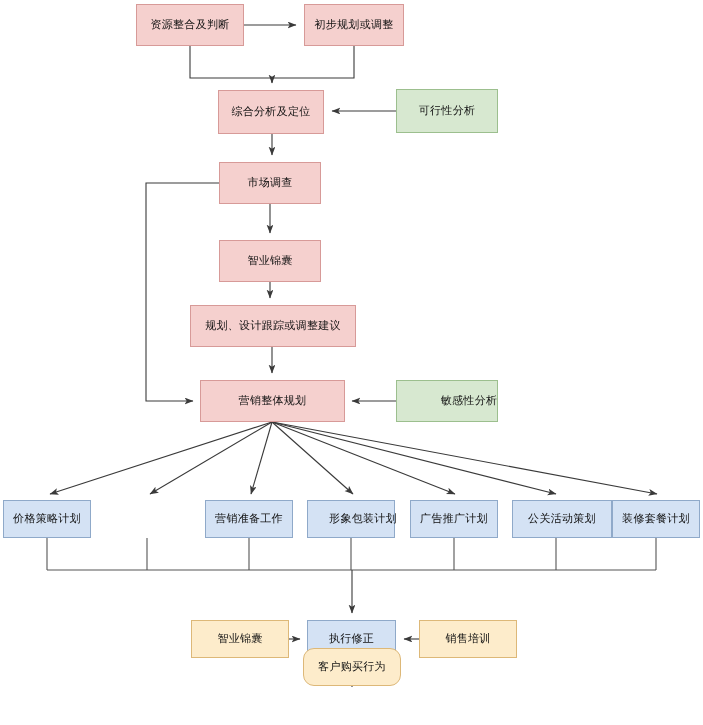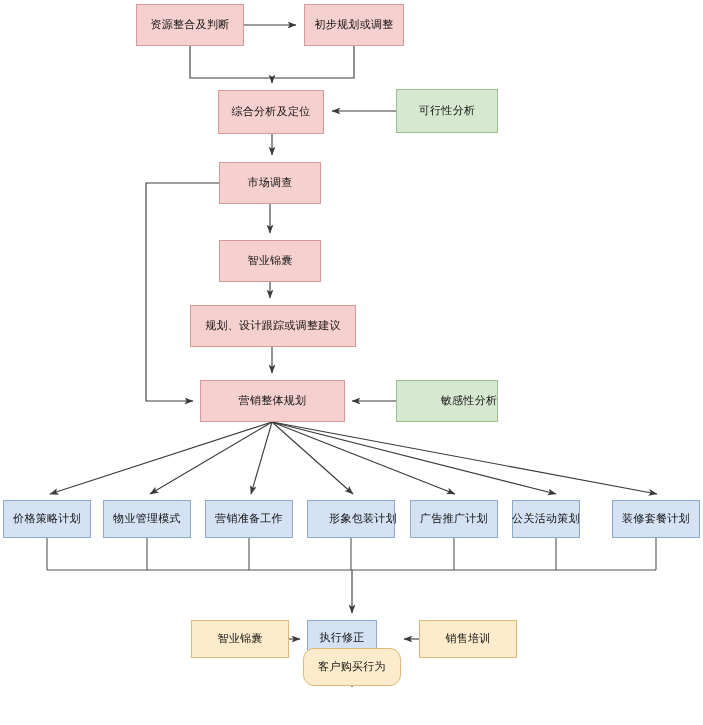--- a/index.html
+++ b/index.html
@@ -146,42 +146,39 @@
     </div>
     <div class="node node-pink" style="left: 200px; top: 380px; width: 145px; height: 42px;">
       <span class="node-label">营销整体规划</span>
     </div>
     <div class="node node-green" style="left: 396px; top: 380px; width: 102px; height: 42px; padding-left: 44px;">
       <span class="node-label">敏感性分析</span>
     </div>
     <div class="node node-blue" style="left: 3px; top: 500px; width: 88px; height: 38px;">
       <span class="node-label">价格策略计划</span>
     </div>
-    <div class="node node-blue" style="left: 103px; top: 500px; width: 88px; height: 38px;">
-      <span class="node-label">物业管理模式</span>
-    </div>
     <div class="node node-blue" style="left: 205px; top: 500px; width: 88px; height: 38px;">
       <span class="node-label">营销准备工作</span>
     </div>
     <div class="node node-blue" style="left: 307px; top: 500px; width: 88px; height: 38px; padding-left: 24px;">
       <span class="node-label">形象包装计划</span>
     </div>
     <div class="node node-blue" style="left: 410px; top: 500px; width: 88px; height: 38px;">
       <span class="node-label">广告推广计划</span>
     </div>
-    <div class="node node-blue" style="left: 512px; top: 500px; width: 68px; height: 38px;">
+    <div class="node node-blue" style="left: 512px; top: 500px; width: 100px; height: 38px;">
       <span class="node-label">公关活动策划</span>
     </div>
     <div class="node node-blue" style="left: 612px; top: 500px; width: 88px; height: 38px;">
       <span class="node-label">装修套餐计划</span>
     </div>
     <div class="node node-yellow" style="left: 191px; top: 620px; width: 98px; height: 38px;">
       <span class="node-label">智业锦囊</span>
     </div>
-    <div class="node node-blue" style="left: 307px; top: 620px; width: 70px; height: 38px; font-family: Liberation Mono, monospace;">
+    <div class="node node-blue" style="left: 307px; top: 620px; width: 89px; height: 38px;">
       <span class="node-label">执行修正</span>
     </div>
     <div class="node node-yellow" style="left: 419px; top: 620px; width: 98px; height: 38px; text-align: right;">
       <span class="node-label">销售培训</span>
     </div>
     <div class="node node-yellow" style="left: 303px; top: 648px; width: 98px; height: 38px; border-radius: 11px;">
       <span class="node-label">客户购买行为</span>
     </div>
   </div>
 

